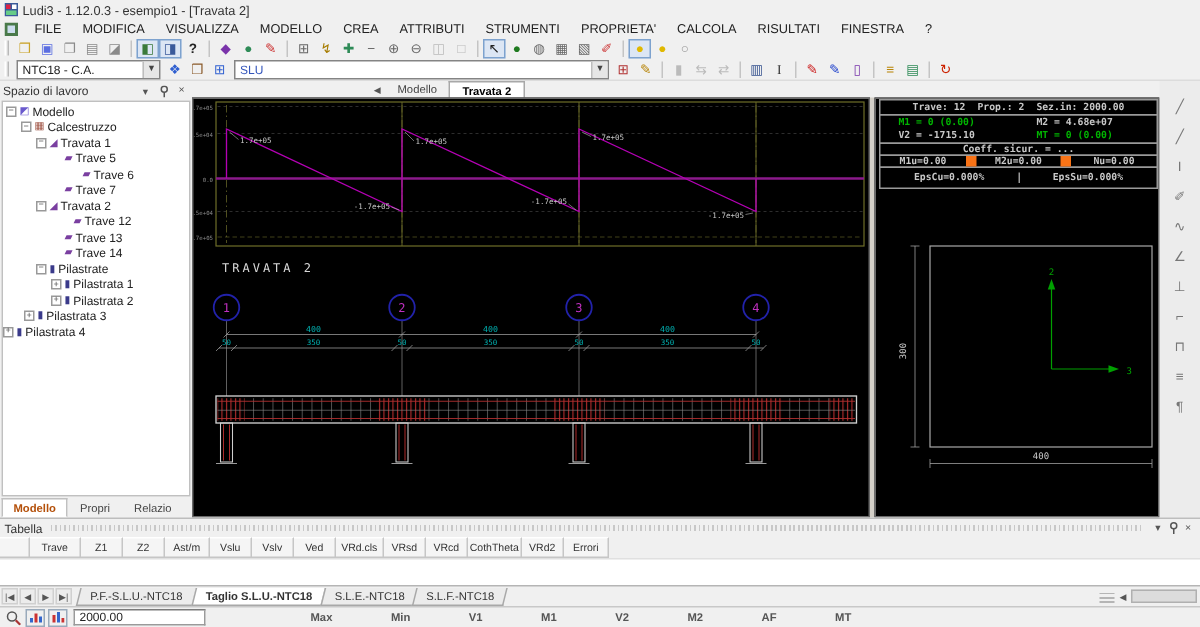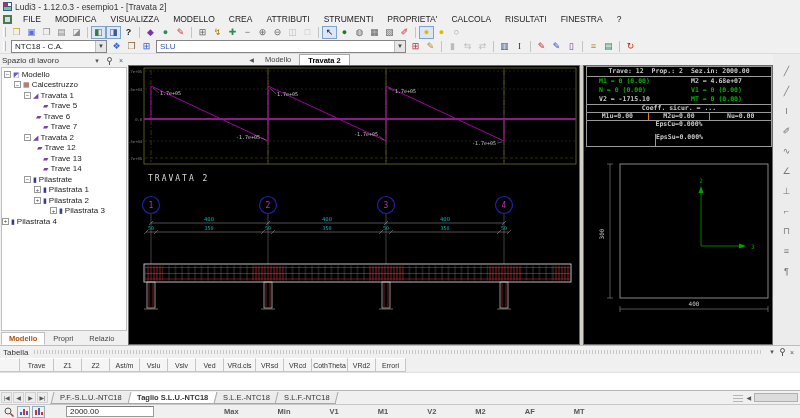--- a/index.html
+++ b/index.html
@@ -56,23 +56,23 @@
   .vtools .tbtn{width:16px;height:15px;color:#777;font-size:9px;}
   
   .ip{position:absolute;left:2px;top:1px;width:186px;font-family:"DejaVu Sans Mono",monospace;
       font-size:6.5px;color:#c8c8c8;line-height:1;}
   .ib{border:1px solid #9a9a9a;margin-top:-1px;font-weight:bold;}
   .ib-h{height:11px;display:flex;align-items:center;justify-content:center;gap:8px;}
   .ib-row{display:flex;height:9px;align-items:center;}
   .ib-row .c{flex:1;padding-left:12px;}
   .ib-coeff{height:9px;display:flex;align-items:center;justify-content:center;}
   .cols3{display:flex;height:9px;align-items:center;text-align:center;justify-content:space-between;}
-  .cols3 .c{flex:1;border-left:1px solid #f97316;}
+  .cols3 .c{flex:1;border-left:7px solid #f97316;}
   .cols3 .c:first-child{border-left:none;}
-  .cols2{display:flex;height:27px;align-items:center;text-align:center;flex-direction:column;}
+  .cols2{display:flex;height:15px;align-items:center;text-align:center;}
   .cols2 .c{flex:1;border-left:1px solid #9a9a9a;}
   .cols2 .c:first-child{border-left:none;}
   .green{color:#00b400;}
   
   .tabella{position:absolute;left:0;top:345px;width:800px;height:45px;background:#f0f0f0;border-top:1px solid #bdbdbd;}
   .tab-head{position:absolute;left:0;top:0;width:800px;height:12px;display:flex;align-items:center;
             font-size:8px;color:#333;padding:0 3px;}
   .tab-head .dots{flex:1;height:4px;margin:0 6px;
        background:repeating-linear-gradient(90deg,#c8c8c8 0 1px,transparent 1px 3px);}
   .thr{position:absolute;left:0;top:12px;width:800px;height:14px;display:flex;background:#f0f0f0;}
@@ -89,21 +89,21 @@
   .stab>span{transform:skewX(14deg);}
   .stab.active{background:#fff;font-weight:bold;}
   .sheet-scroll{margin-left:auto;display:flex;align-items:center;gap:3px;margin-right:2px;}
   .sheet-scroll .dotsv{width:10px;height:8px;
        background:repeating-linear-gradient(0deg,#b5b5b5 0 1px,transparent 1px 3px);}
   .thumb{width:44px;height:9px;background:#dcdcdc;border:1px solid #b0b0b0;}
   .status{position:absolute;left:0;top:404px;width:800px;height:14px;background:#f0f0f0;
           border-top:1px solid #c8c8c8;display:flex;align-items:center;font-size:7.5px;color:#444;}
   .sbtn{width:13px;height:12px;display:inline-flex;align-items:center;justify-content:center;margin-left:2px;}
   .sfield{width:88px;height:11px;background:#fff;border:1px solid #9a9a9a;border-top-color:#7a7a7a;
-          font-size:8px;padding:0 3px;display:flex;align-items:center;margin-left:21px;color:#222;}
+          font-size:8px;padding:0 3px;display:flex;align-items:center;margin-left:4px;color:#222;}
   .slab{margin-left:9px;color:#555;font-weight:bold;padding-left:30px;}
 </style>
 </head>
 <body>
 
 <div class="app">
 
   <div class="titlebar">
     <svg width="9" height="9" style="margin-right:3px">
       <rect x="0" y="0" width="9" height="9" fill="#3a5a9a"></rect>
@@ -232,34 +232,34 @@
           </div>
         <div class="trow" style="padding-left:22px">
             <span class="exp">−</span>
             <span class="tic" style="color:#7a3fa0">◢</span>
             <span>Travata 1</span>
           </div>
         <div class="trow" style="padding-left:41px">
             <span class="tic" style="color:#7a3fa0">▰</span>
             <span>Trave 5</span>
           </div>
-        <div class="trow" style="padding-left:34px">
+        <div class="trow" style="padding-left:53px">
             <span class="tic" style="color:#7a3fa0">▰</span>
             <span>Trave 6</span>
           </div>
         <div class="trow" style="padding-left:41px">
             <span class="tic" style="color:#7a3fa0">▰</span>
             <span>Trave 7</span>
           </div>
         <div class="trow" style="padding-left:22px">
             <span class="exp">−</span>
             <span class="tic" style="color:#7a3fa0">◢</span>
             <span>Travata 2</span>
           </div>
-        <div class="trow" style="padding-left:35px">
+        <div class="trow" style="padding-left:47px">
             <span class="tic" style="color:#7a3fa0">▰</span>
             <span>Trave 12</span>
           </div>
         <div class="trow" style="padding-left:41px">
             <span class="tic" style="color:#7a3fa0">▰</span>
             <span>Trave 13</span>
           </div>
         <div class="trow" style="padding-left:41px">
             <span class="tic" style="color:#7a3fa0">▰</span>
             <span>Trave 14</span>
@@ -272,21 +272,21 @@
         <div class="trow" style="padding-left:32px">
             <span class="exp">+</span>
             <span class="tic" style="color:#3a3a8a">▮</span>
             <span>Pilastrata 1</span>
           </div>
         <div class="trow" style="padding-left:32px">
             <span class="exp">+</span>
             <span class="tic" style="color:#3a3a8a">▮</span>
             <span>Pilastrata 2</span>
           </div>
-        <div class="trow" style="padding-left:48px">
+        <div class="trow" style="padding-left:14px">
             <span class="exp">+</span>
             <span class="tic" style="color:#3a3a8a">▮</span>
             <span>Pilastrata 3</span>
           </div>
         <div class="trow" style="">
             <span class="exp">+</span>
             <span class="tic" style="color:#3a3a8a">▮</span>
             <span>Pilastrata 4</span>
           </div>
       </div>
@@ -466,24 +466,20 @@
         <div class="ip">
           <div class="ib ib-h">
             <span>Trave: 12</span>
             <span>Prop.: 2</span>
             <span>Sez.in: 2000.00</span>
           </div>
           <div class="ib">
             <div class="ib-row">
                 <span class="c green">M1 = 0 (0.00)</span>
                 <span class="c">M2 = 4.68e+07</span>
-              </div>
-            <div class="ib-row">
-                <span class="c green">N = 0 (0.00)</span>
-                <span class="c green">V1 = 0 (0.00)</span>
               </div>
             <div class="ib-row">
                 <span class="c">V2 = -1715.10</span>
                 <span class="c green">MT = 0 (0.00)</span>
               </div>
           </div>
           <div class="ib ib-coeff">Coeff. sicur. = ...</div>
           <div class="ib cols3">
             <span class="c">M1u=0.00</span>
             <span class="c">M2u=0.00</span>

